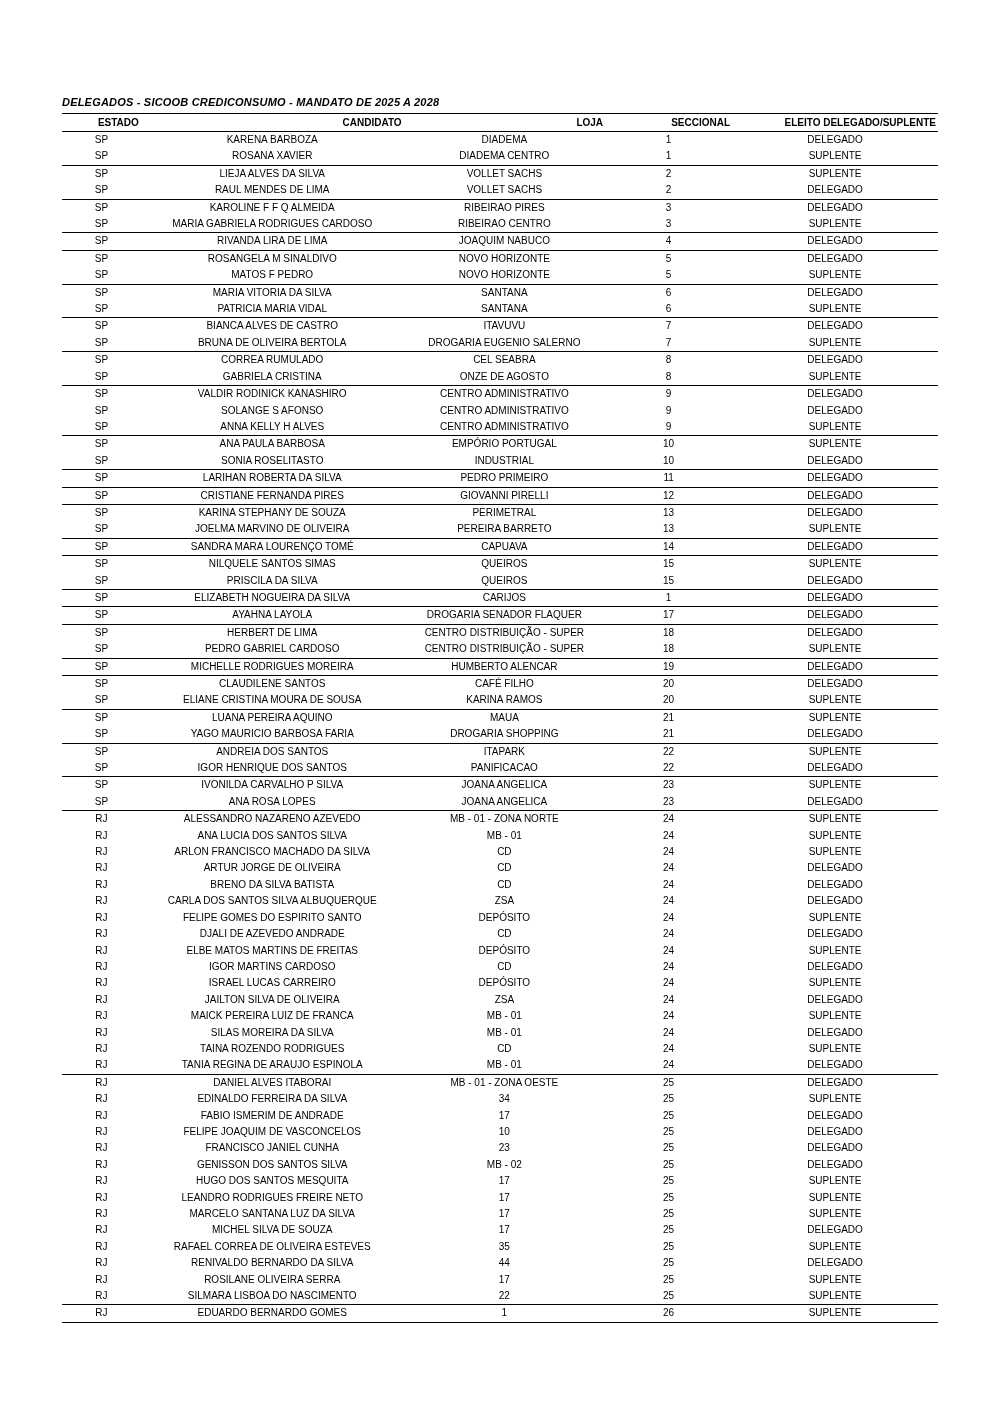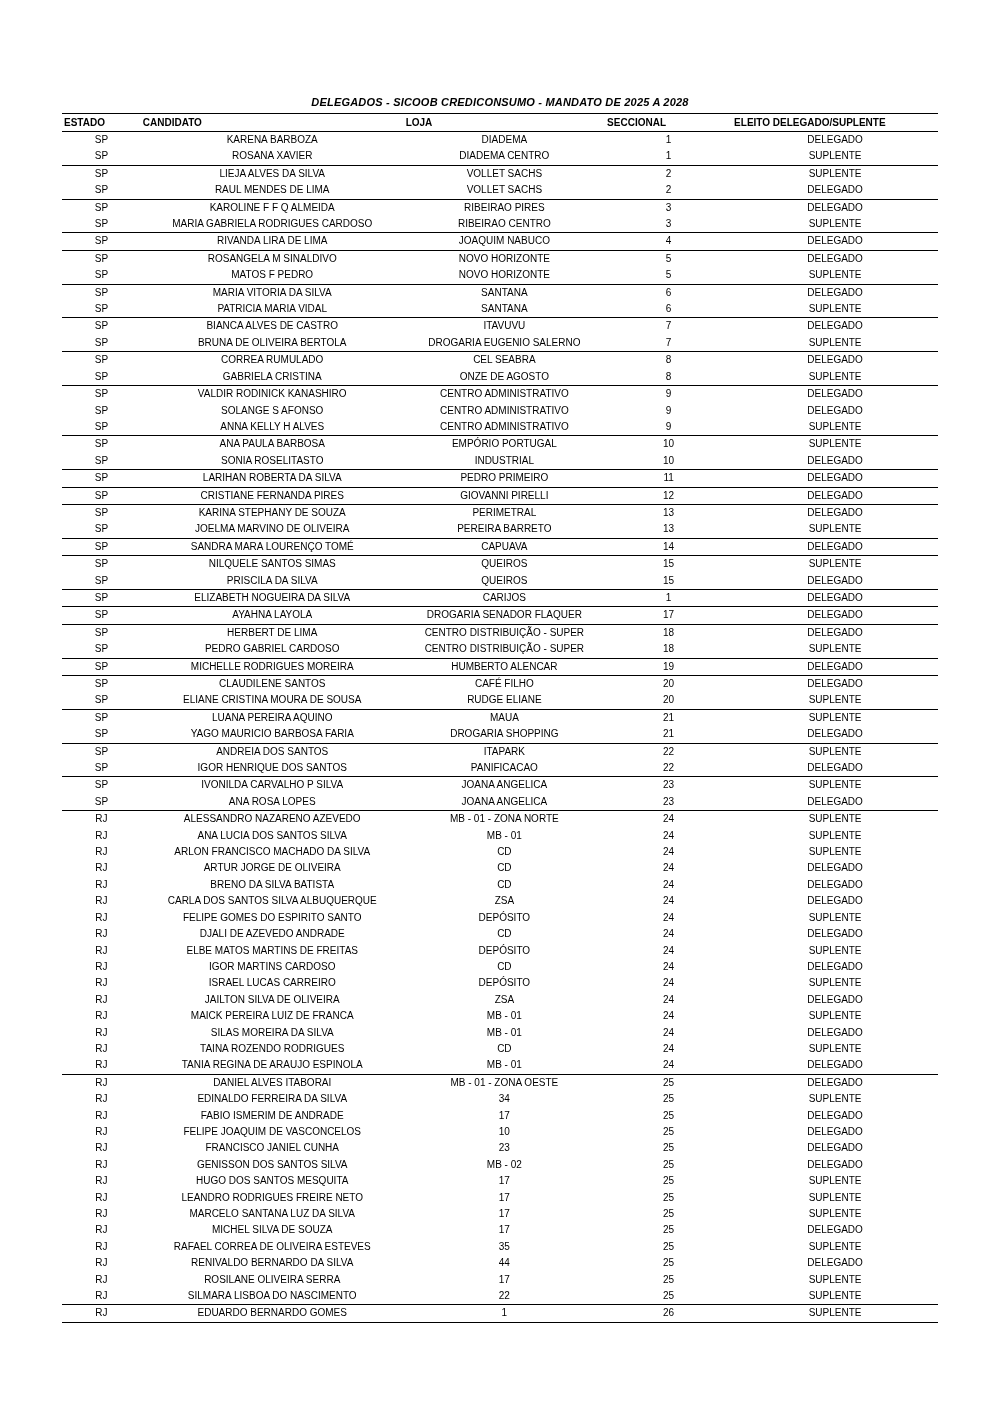--- a/index.html
+++ b/index.html
@@ -13,21 +13,20 @@
     width: 1000px;
     height: 1414px;
     background: #ffffff;
     overflow: hidden;
   }
   .doc-title {
     position: absolute;
     top: 96px;
     left: 62px;
     width: 876px;
-    text-align: center;
     font-size: 11px;
     font-weight: bold;
     font-style: italic;
     color: #000;
     letter-spacing: 0.2px;
   }
   table.delegates {
     position: absolute;
     top: 113px;
     left: 62px;
@@ -38,21 +37,21 @@
     color: #000;
     border-bottom: 1px solid #000;
   }
   table.delegates col.c-estado    { width: 9%; }
   table.delegates col.c-candidato { width: 30%; }
   table.delegates col.c-loja      { width: 23%; }
   table.delegates col.c-seccional { width: 14.5%; }
   table.delegates col.c-eleito    { width: 23.5%; }
   table.delegates th {
     font-weight: bold;
-    text-align: left;
+    text-align: right;
     padding: 2px 2px;
     border-top: 1px solid #000;
     border-bottom: 1px solid #000;
     height: 13px;
     white-space: nowrap;
     overflow: hidden;
   }
   table.delegates td {
     text-align: center;
     vertical-align: middle;
@@ -320,21 +319,21 @@
         <tr class="group-start">
           <td>SP</td>
           <td>CLAUDILENE SANTOS</td>
           <td>CAFÉ FILHO</td>
           <td>20</td>
           <td class="bold">DELEGADO</td>
         </tr>
         <tr>
           <td>SP</td>
           <td>ELIANE CRISTINA MOURA DE SOUSA</td>
-          <td>RUDGE ELIANE</td>
+          <td>KARINA RAMOS</td>
           <td>20</td>
           <td>SUPLENTE</td>
         </tr>
         <tr class="group-start">
           <td>SP</td>
           <td>LUANA PEREIRA AQUINO</td>
           <td>MAUA</td>
           <td>21</td>
           <td>SUPLENTE</td>
         </tr>

